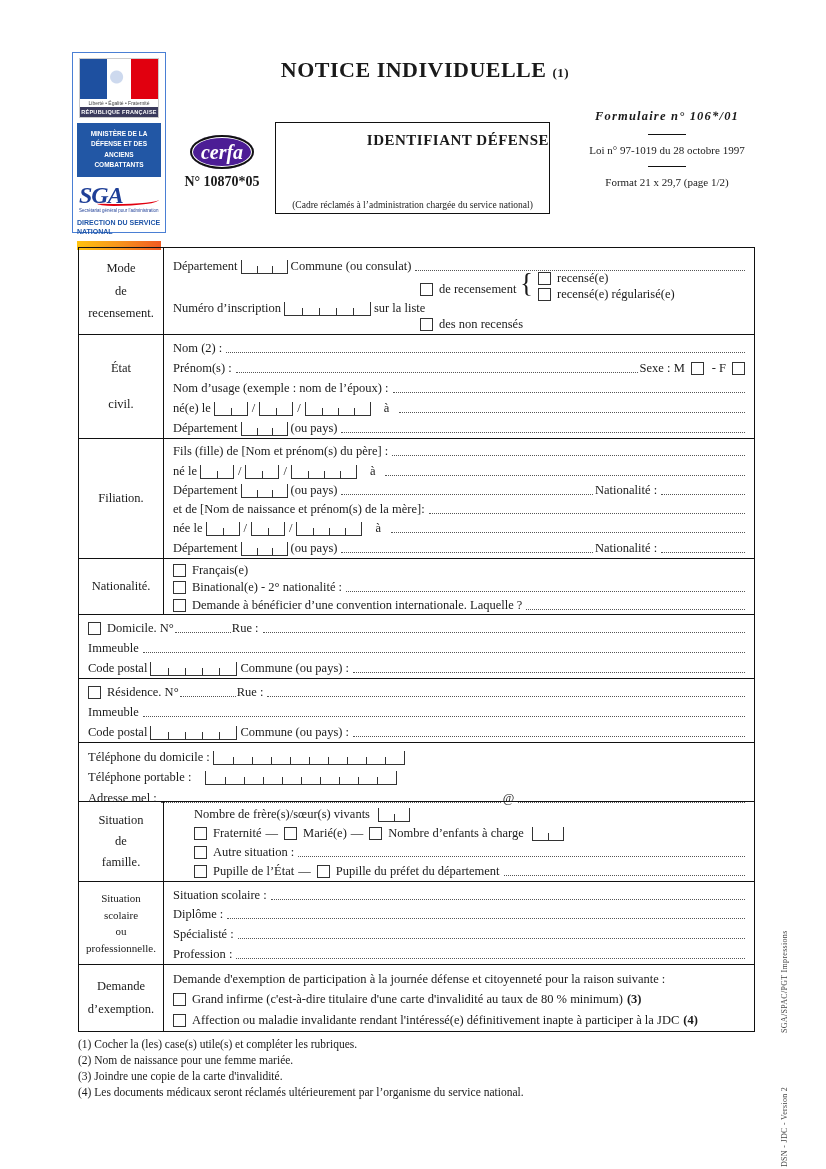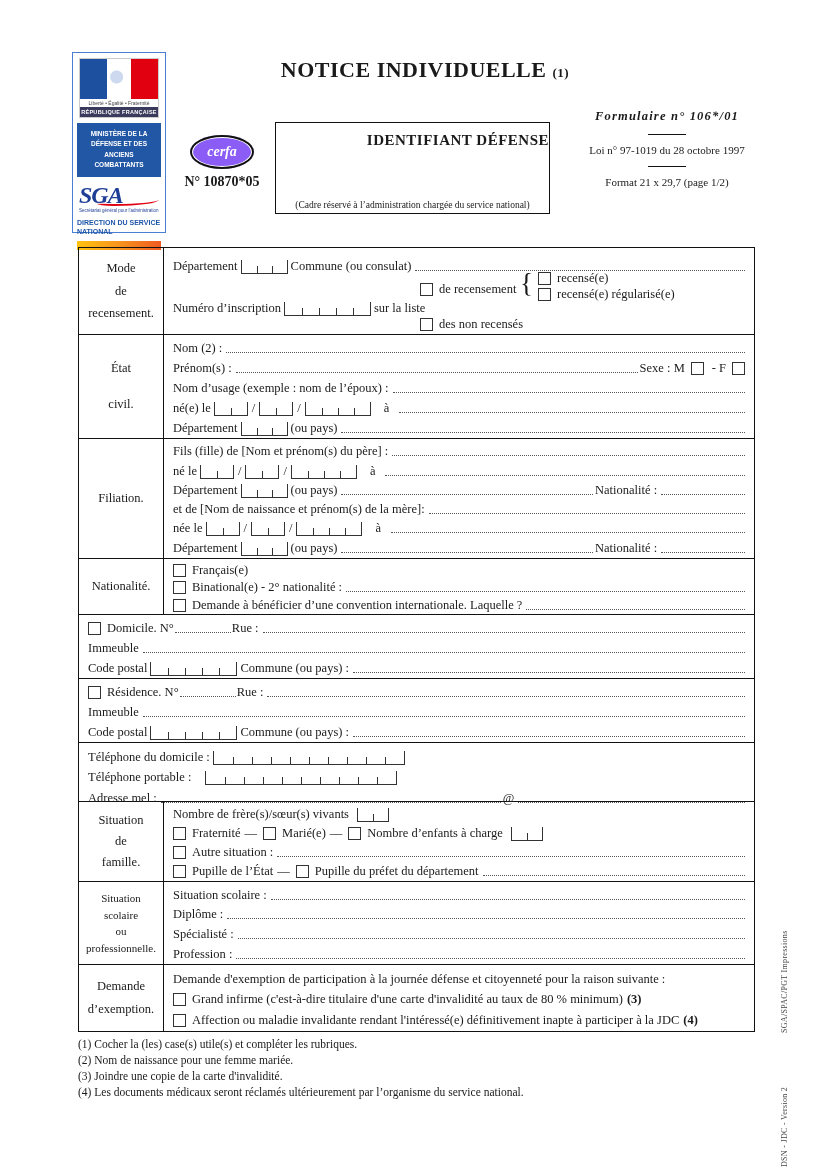--- a/index.html
+++ b/index.html
@@ -24,22 +24,22 @@
   .sga-text{color:#1f3f97;font-style:italic;font-weight:bold;font-size:24px;line-height:1;
             font-family:"Liberation Serif",serif;letter-spacing:-1px;}
   .sga-swoosh{height:7px;width:62px;margin:-10px 0 0 18px;border-bottom:2.5px solid #e1000f;
               border-radius:0 0 80% 30%;}
   .sga-sub{font-family:"Liberation Sans",sans-serif;font-size:4.5px;color:#1f3f97;margin-top:2px;}
   .direction{margin-top:5px;color:#1f55a8;font-family:"Liberation Sans",sans-serif;font-weight:bold;
              font-size:7px;line-height:1.3;}
   .orange-bar{margin-top:5px;height:9px;background:linear-gradient(to right,#ffc20e,#f7941d,#f15a22);}
 
   .cerfa{position:absolute;left:180px;top:135px;width:84px;text-align:center;}
-  .cerfa-oval{width:64px;height:34px;margin:0 auto;background:#8b5cf6;border-radius:50%;
-              color:#fff;font-style:italic;font-weight:bold;font-size:14px;line-height:34px;
+  .cerfa-oval{width:64px;height:34px;margin:0 auto;background:#4c1d95;border-radius:50%;
+              color:#fff;font-style:italic;font-weight:bold;font-size:20px;line-height:34px;
               box-shadow:inset 0 0 0 2px #111, inset 0 0 0 3px #fff;}
   .cerfa-no{font-weight:bold;font-size:14px;margin-top:5px;}
 
   .title{position:absolute;left:225px;top:57px;width:400px;text-align:center;
          font-weight:bold;font-size:22px;letter-spacing:.5px;}
   .title-note{font-size:13px;font-weight:bold;}
 
   .idbox{position:absolute;left:275px;top:122px;width:275px;height:92px;border:1.5px solid #111;
          box-sizing:border-box;}
   .idbox-title{text-align:right;font-weight:bold;font-size:15px;margin-top:9px;letter-spacing:.5px;}
@@ -83,21 +83,21 @@
   .r1 .rowcontent{position:relative;padding:0;}
   .m-line1{position:absolute;left:9px;right:7px;top:11px;}
   .m-line2{position:absolute;left:9px;top:53px;}
   .m-rec{position:absolute;left:256px;top:34px;}
   .m-brace{position:absolute;left:356px;top:20px;font-size:27px;font-weight:300;}
   .m-stack{position:absolute;left:374px;top:23px;}
   .m-stack .line{height:16px;}
   .m-non{position:absolute;left:256px;top:69px;}
 
   .r2 .line{height:20px;} .r3 .line{height:19.3px;} .r4 .line{height:17.6px;}
-  .r6 .line{height:19px;} .r7 .line{height:19.7px;} .r8 .line{height:20.5px;}
+  .r6 .line{height:19px;margin-left:21px;} .r7 .line{height:19.7px;} .r8 .line{height:20.5px;}
   .r2 .rowcontent,.r3 .rowcontent{padding-top:2px;}
   .r4 .rowcontent{padding-top:2px;}
   .r6 .rowcontent,.r7 .rowcontent,.r8 .rowcontent{padding-top:2px;}
 
   .r5 .rowcontent{padding:0;}
   .adr-block{box-sizing:border-box;padding:2px 7px 1px 9px;}
   .adr-block.bb{border-bottom:1px solid #111;}
   .adr-block .line{height:20px;}
   .adr-block.telblock .line{height:20.5px;}
 
@@ -138,21 +138,21 @@
     <div class="cerfa-no">N° 10870*05</div>
   </div>
 
   <div class="title">
     <span>NOTICE INDIVIDUELLE</span>
     <span class="title-note">(1)</span>
   </div>
 
   <div class="idbox">
     <div class="idbox-title">IDENTIFIANT DÉFENSE</div>
-    <div class="idbox-note">(Cadre réservé à l’administration chargée du service national)</div>
+    <div class="idbox-note">(Cadre réclamés à l’administration chargée du service national)</div>
   </div>
 
   <div class="head-right">
     <div class="form-no">Formulaire n° 106*/01</div>
     <div class="head-rule"></div>
     <div class="law">Loi n° 97-1019 du 28 octobre 1997</div>
     <div class="head-rule"></div>
     <div class="format">Format 21 x 29,7 (page 1/2)</div>
   </div>
 

